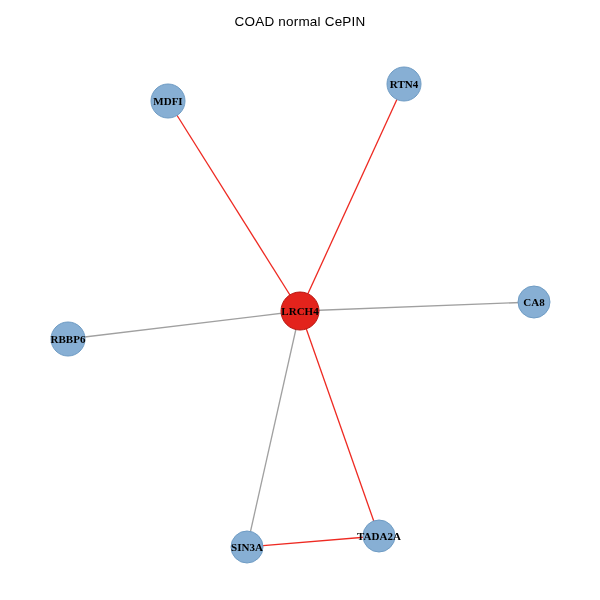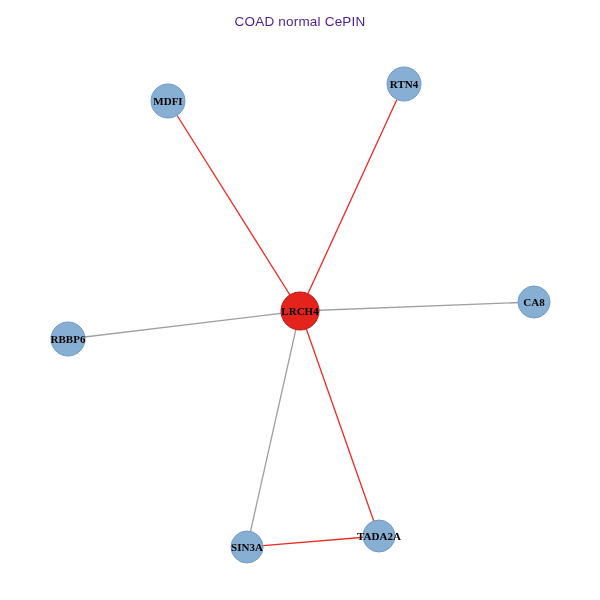--- a/index.html
+++ b/index.html
@@ -70,13 +70,13 @@
     <g>
       <circle cx="247" cy="547" r="16" fill="#87AFD4" stroke="#6F9CC4" stroke-width="1"></circle>
       <text x="247" y="547" dy="0.35em" class="node-label">SIN3A</text>
     </g>
     <g>
       <circle cx="379" cy="536" r="16" fill="#87AFD4" stroke="#6F9CC4" stroke-width="1"></circle>
       <text x="379" y="536" dy="0.35em" class="node-label">TADA2A</text>
     </g>
   </svg>
 
-<div class="chart-title" style="color: #4c1d95;">COAD normal CePIN</div>
+<div class="chart-title" style="color: #000000;">COAD normal CePIN</div>
 
 </body></html>

